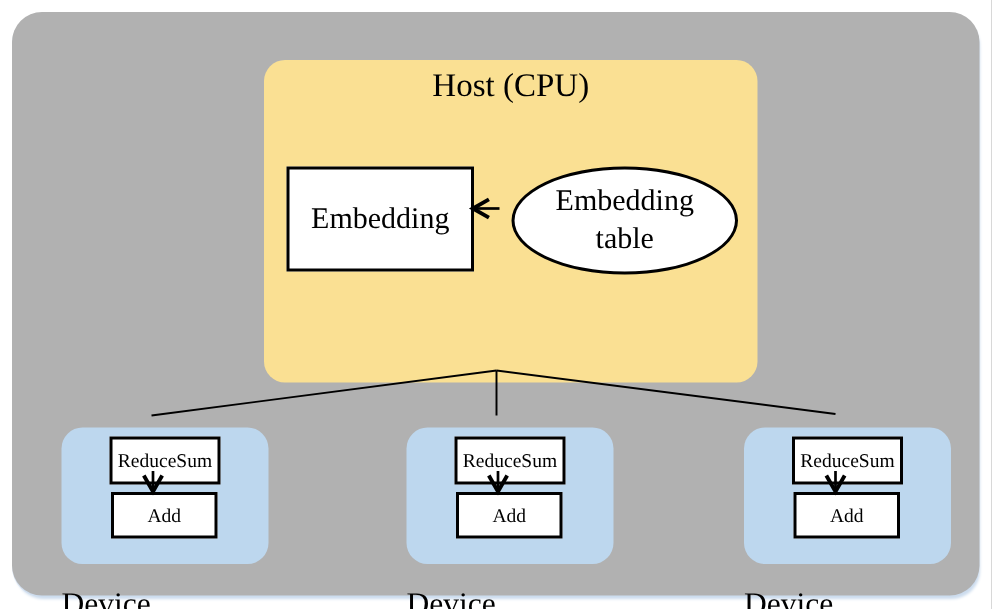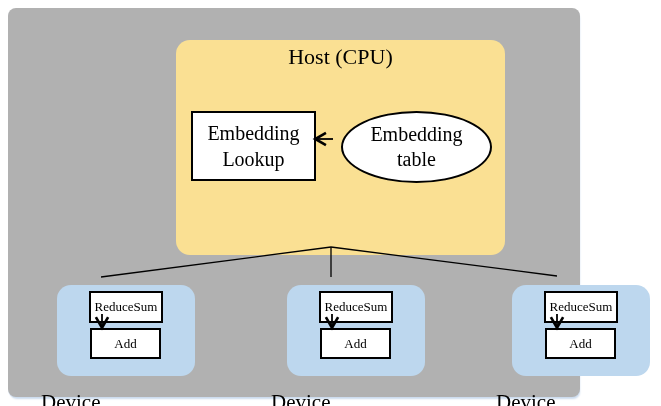--- a/index.html
+++ b/index.html
@@ -3,23 +3,23 @@
 <meta charset="utf-8">
 <style>
   html,body{margin:0;padding:0;}
   body{
     width:661px;height:406px;position:relative;
     background:#ffffff;overflow:hidden;
     font-family:"Liberation Serif","DejaVu Serif",serif;
     color:#000;
   }
   .frame{
-    position:absolute;left:8px;top:8px;width:572px;height:389px;
+    position:absolute;left:8px;top:8px;width:645px;height:389px;
     background:var(--canvas_bg,#b1b1b1);
-    border-radius:8px;
+    border-radius:20px;
     box-shadow:1px 3px 2px -1px #ccdcee, 0 1px 0 #dfe8f4;
   }
   .host{
     position:absolute;left:168px;top:32px;width:329px;height:215px;
     background:var(--host_fill,#fae093);
     border-radius:14px;
   }
   .host-title{
     position:absolute;left:0;top:3px;width:100%;
     text-align:center;font-size:22px;line-height:28px;
@@ -42,21 +42,20 @@
   .device-group{
     position:absolute;top:277px;width:138px;height:120px;
   }
   .device-group.d0{left:33px;}
   .device-group.d1{left:263px;}
   .device-group.d2{left:488px;}
   .device-panel{
     position:absolute;left:0;top:0;width:138px;height:91px;
     background:var(--device_fill,#bdd7ee);
     border-radius:14px;
-    margin-left:16px;
   }
   .op-box{
     position:absolute;background:var(--node_fill,#ffffff);
     border:2px solid var(--stroke,#000);
     display:flex;align-items:center;justify-content:center;
     font-size:13px;
   }
   .op-reduce{left:32px;top:6px;width:70px;height:28px;}
   .op-add{left:33px;top:43px;width:67px;height:27px;}
   .device-label{
@@ -73,21 +72,20 @@
 </head>
 <body>
 
 <div class="frame">
 
   <div class="host">
     <div class="host-title">Host (CPU)</div>
 
     <div class="lookup-box">
       <span>Embedding</span>
-      <span>Lookup</span>
     </div>
 
     <div class="etable">
       <span>Embedding</span>
       <span>table</span>
     </div>
   </div>
 
   <div class="device-group d0">
     <div class="device-panel">

